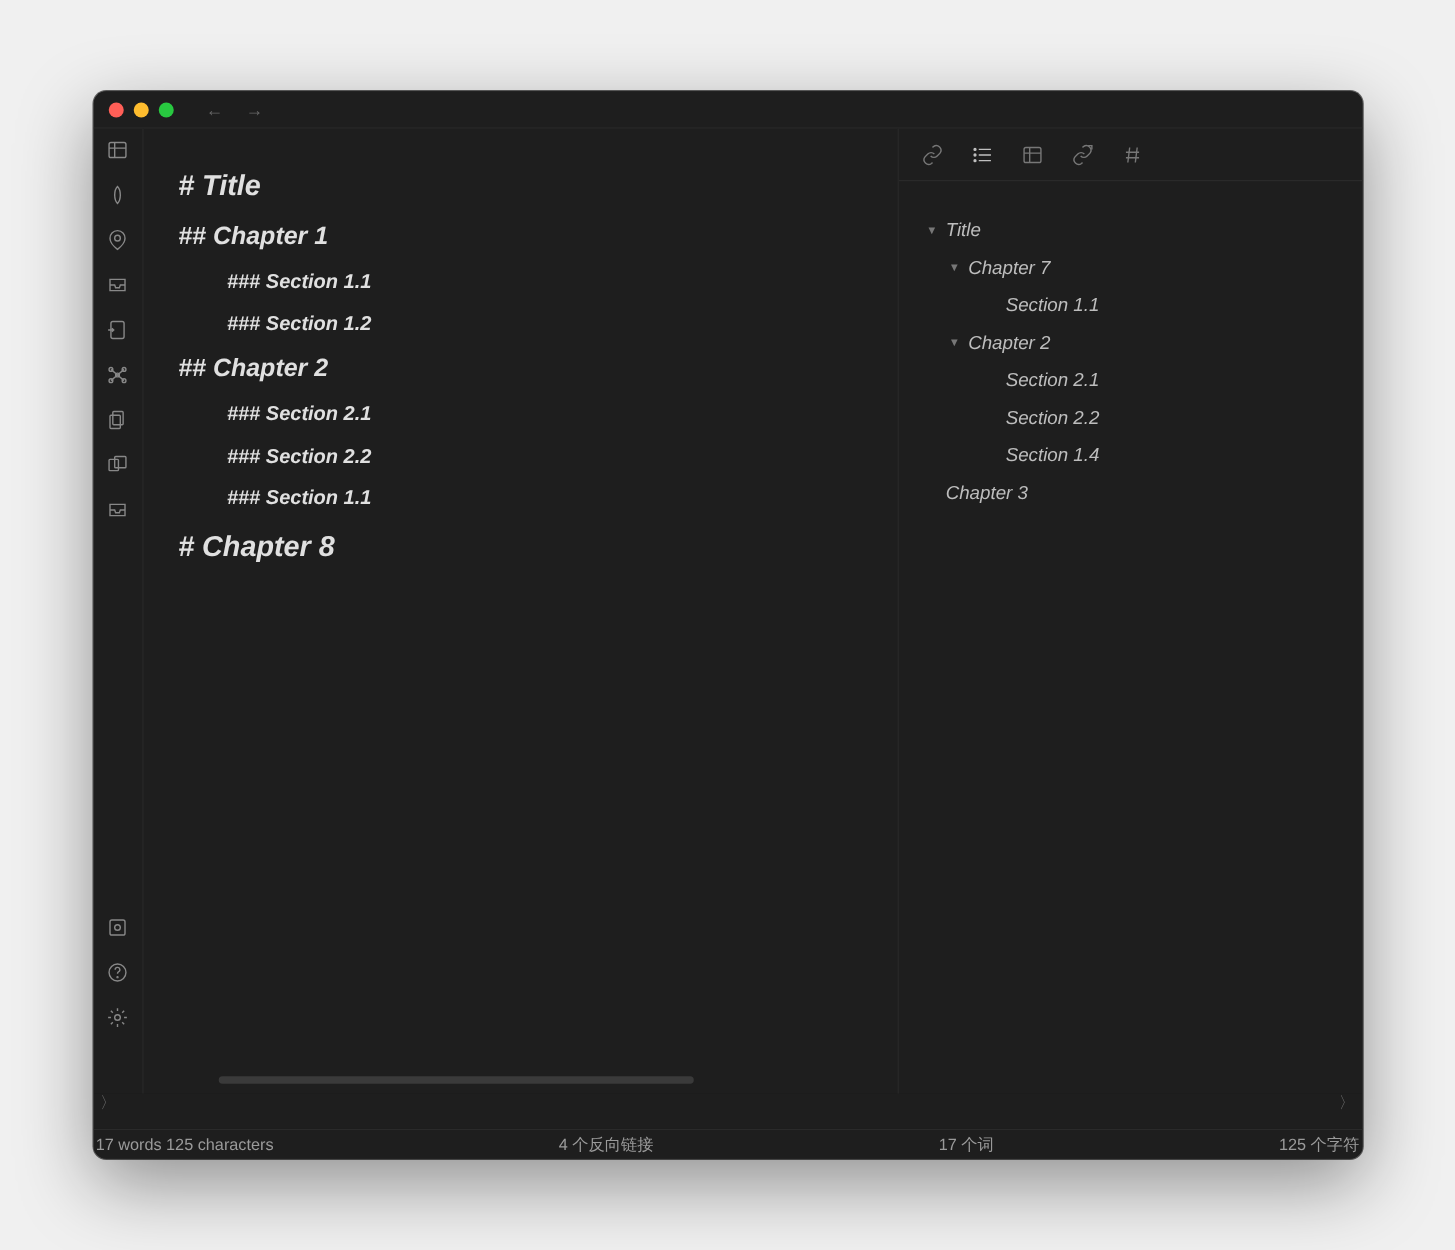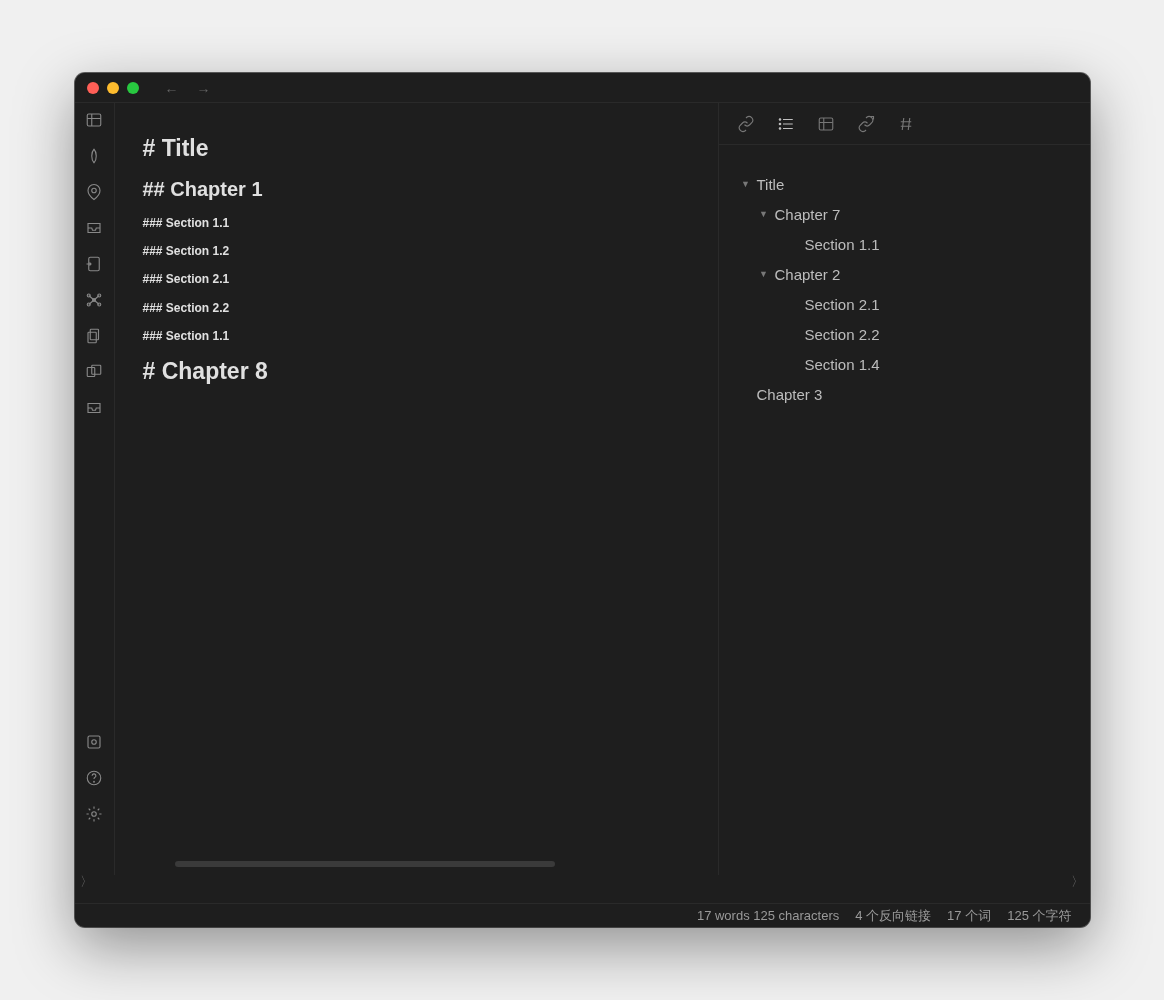--- a/index.html
+++ b/index.html
@@ -31,21 +31,21 @@
     background: #1e1e1e;
     border-bottom: 1px solid #2a2a2a;
   }
   .traffic-lights { display: flex; gap: 8px; align-items: center; }
   .traffic-light { width: 12px; height: 12px; border-radius: 50%; }
   .tl-red { background: #ff5f57; }
   .tl-yellow { background: #febc2e; }
   .tl-green { background: #28c840; }
   .nav-arrows { display: flex; gap: 18px; margin-left: 18px; color: #666; font-size: 14px; }
   .nav-arrows span { cursor: pointer; }
-  .body { flex: 1; display: flex; min-height: 0; }
+  .body { flex: 1; display: flex; min-height: 0; font-style: italic; }
   .ribbon {
     width: 40px;
     background: #1e1e1e;
     border-right: 1px solid #2a2a2a;
     display: flex;
     flex-direction: column;
     align-items: center;
     padding-top: 6px;
     gap: 14px;
     position: relative;
@@ -74,21 +74,21 @@
   }
   .editor-content {
     flex: 1;
     padding: 30px 28px;
     color: #d4d4d4;
     overflow: auto;
   }
   .heading { font-weight: 700; color: #e0e0e0; margin-bottom: 12px; line-height: 1.35; }
   .h1 { font-size: 23px; }
   .h2 { font-size: 20px; }
-  .h3 { font-size: 12px; }
+  .h3 { font-size: 16px; margin-left: 39px; }
   .hscroll {
     position: absolute;
     left: 60px;
     bottom: 8px;
     width: 380px;
     height: 6px;
     background: #3a3a3a;
     border-radius: 3px;
   }
   .right-pane {
@@ -136,22 +136,22 @@
   }
   .outline-item.no-disclosure .disclosure { visibility: hidden; }
   .level-1 { padding-left: 4px; }
   .level-2 { padding-left: 22px; }
   .level-3 { padding-left: 52px; }
   .statusbar {
     height: 24px;
     border-top: 1px solid #2a2a2a;
     display: flex;
     align-items: center;
-    justify-content: flex-end;
-    padding: 0 18px;
+    justify-content: space-between;
+    padding: 0 2px;
     gap: 16px;
     color: #9a9a9a;
     font-size: 13px;
     background: #1e1e1e;
   }
   .statusbar .segment { white-space: nowrap; }
   .collapse-handle {
     position: absolute;
     width: 14px;
     height: 14px;
@@ -271,20 +271,21 @@
         </div>
       </div>
     </div>
 
     <div class="editor-pane">
       <div class="editor-content">
         <div class="heading h1"># Title</div>
         <div class="heading h2">## Chapter 1</div>
         <div class="heading h3">### Section 1.1</div>
         <div class="heading h3">### Section 1.2</div>
+        <div class="heading h2">## Chapter 2</div>
         <div class="heading h3">### Section 2.1</div>
         <div class="heading h3">### Section 2.2</div>
         <div class="heading h3">### Section 1.1</div>
         <div class="heading h1"># Chapter 8</div>
       </div>
       <div class="hscroll"></div>
     </div>
 
     <div class="right-pane">
       <div class="right-tabs">

